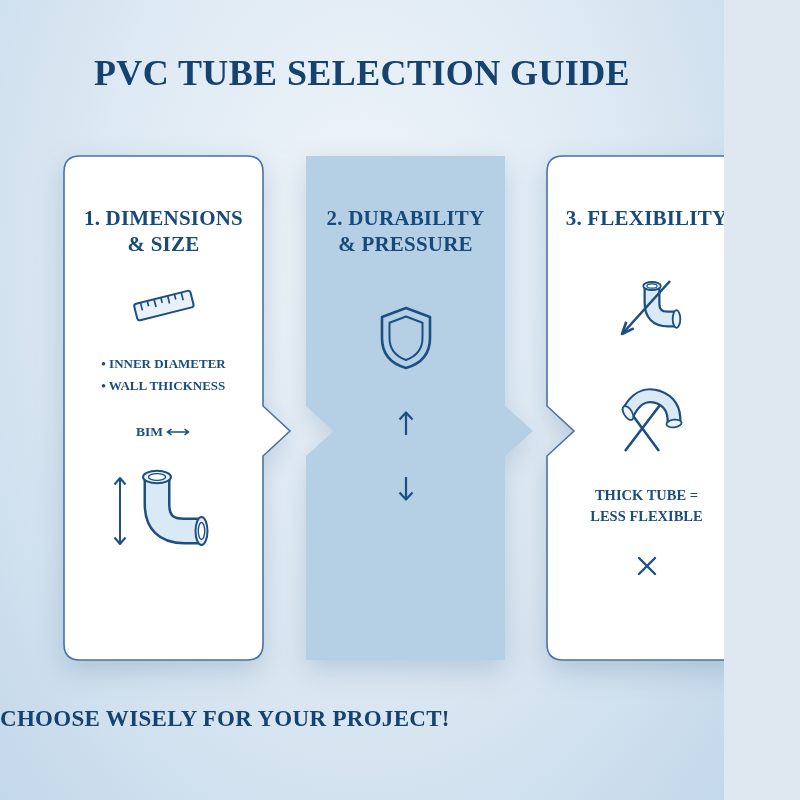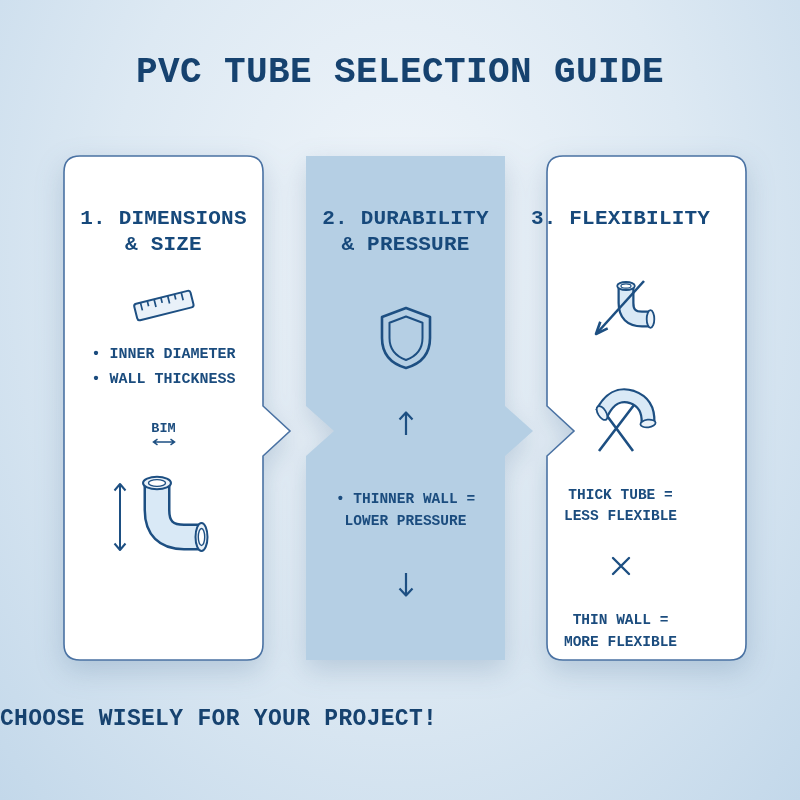--- a/index.html
+++ b/index.html
@@ -1,39 +1,39 @@
 <!DOCTYPE html>
 <html><head>
 <meta charset="utf-8">
 <style>
   html,body{margin:0;padding:0;background:#dfe8f1;}
   .stage{
-    position:relative;width:800px;height:800px;overflow:hidden;
-    font-family:Liberation Mono, monospace;
+    position:relative;width:724px;height:800px;overflow:hidden;
+    font-family:Liberation Serif, serif;
     background:radial-gradient(ellipse at 50% 32%, #f0f5fa 0%, #dde9f3 52%, #c3d8ea 100%);
   }
   .title{
     position:absolute;top:52px;left:0;width:100%;margin:0;text-align:center;
     font-size:36px;font-weight:bold;color:#16426f;letter-spacing:.4px;
   }
   .shapes{position:absolute;left:0;top:0;filter:drop-shadow(0 10px 14px rgba(50,90,130,.22));}
   .card-shape{fill:#ffffff;stroke:#4a72a3;stroke-width:1.6;}
   .band-shape{fill:#b5cfe4;}
   .panel{
     position:absolute;top:156px;height:504px;display:flex;flex-direction:column;align-items:center;
     color:#1a4a7c;
   }
   .p1{left:64px;width:199px;}
   .p2{left:306px;width:199px;gap:28px;}
-  .p3{left:521px;width:199px;gap:17px;}
+  .p3{left:547px;width:199px;gap:17px;}
   .heading{margin-top:50px;font-size:21px;font-weight:bold;text-align:center;line-height:1.22;color:#17497b;letter-spacing:.2px;}
-  .bullets{margin-top:12px;font-size:15px;font-weight:bold;line-height:1.65;white-space:nowrap;color:#1b4c7e;}
+  .bullets{margin-top:22px;font-size:13px;font-weight:bold;line-height:1.65;white-space:nowrap;color:#1b4c7e;}
   .item{margin-top:24px;font-size:14.5px;font-weight:bold;text-align:center;line-height:1.5;color:#1b4c7e;}
   .statement{margin-top:14px;font-size:14.5px;font-weight:bold;text-align:center;line-height:1.5;color:#1b4c7e;}
-  .dim-label{margin-top:28px;font-size:13.5px;font-weight:bold;display:flex;flex-direction:column;align-items:center;gap:2px;color:#1b4c7e;}
+  .dim-label{margin-top:28px;font-size:13.5px;font-weight:bold;display:flex;align-items:center;gap:2px;color:#1b4c7e;}
   .ruler-icon{margin-top:24px;}
   .pipe-icon{margin-top:2px;}
   .shield-icon{margin-top:20px;}
   .arrow-icon{margin-top:10px;}
   .noflex-icon{margin-top:24px;}
   .flex-icon{margin-top:14px;}
   .cross-icon{margin-top:8px;}
   .footer{
     position:absolute;top:706px;left:0;width:100%;
     font-size:23px;font-weight:bold;color:#16426f;letter-spacing:.3px;
@@ -101,24 +101,20 @@
       <path d="M29 3 L53 12 V33 C53 50 43 59 29 63 C15 59 5 50 5 33 V12 Z" fill="none" stroke="#1d4f82" stroke-width="2.6" stroke-linejoin="round"></path>
       <path d="M29 11.5 L45.5 17.8 V33 C45.5 45 38.5 51.5 29 55 C19.5 51.5 12.5 45 12.5 33 V17.8 Z" fill="none" stroke="#1d4f82" stroke-width="2" stroke-linejoin="round"></path>
     </svg>
 
 
     <svg class="arrow-icon" width="20" height="28" viewBox="0 0 20 28">
       <path d="M10 26 V4" stroke="#1d4f82" stroke-width="2.2" fill="none"></path>
       <path d="M3.5 10.5 L10 3.5 L16.5 10.5" stroke="#1d4f82" stroke-width="2.2" fill="none" stroke-linejoin="round"></path>
     </svg>
 
-    <div class="item">
-      <div>• THINNER WALL =</div>
-      <div>LOWER PRESSURE</div>
-    </div>
 
     <svg class="arrow-icon" width="20" height="28" viewBox="0 0 20 28">
       <path d="M10 2 V24" stroke="#1d4f82" stroke-width="2.2" fill="none"></path>
       <path d="M3.5 17.5 L10 24.5 L16.5 17.5" stroke="#1d4f82" stroke-width="2.2" fill="none" stroke-linejoin="round"></path>
     </svg>
   </section>
 
   <section class="panel p3">
     <div class="heading">
       <div>3. FLEXIBILITY</div>
@@ -144,20 +140,16 @@
 
     <div class="statement">
       <div>THICK TUBE =</div>
       <div>LESS FLEXIBLE</div>
     </div>
 
     <svg class="cross-icon" width="26" height="26" viewBox="0 0 26 26">
       <path d="M5 5 L21 21 M21 5 L5 21" stroke="#1d4f82" stroke-width="2.4" fill="none" stroke-linecap="round"></path>
     </svg>
 
-    <div class="statement">
-      <div>THIN WALL =</div>
-      <div>MORE FLEXIBLE</div>
-    </div>
   </section>
 
   <div class="footer">CHOOSE WISELY FOR YOUR PROJECT!</div>
 </div>
 
 </body></html>

